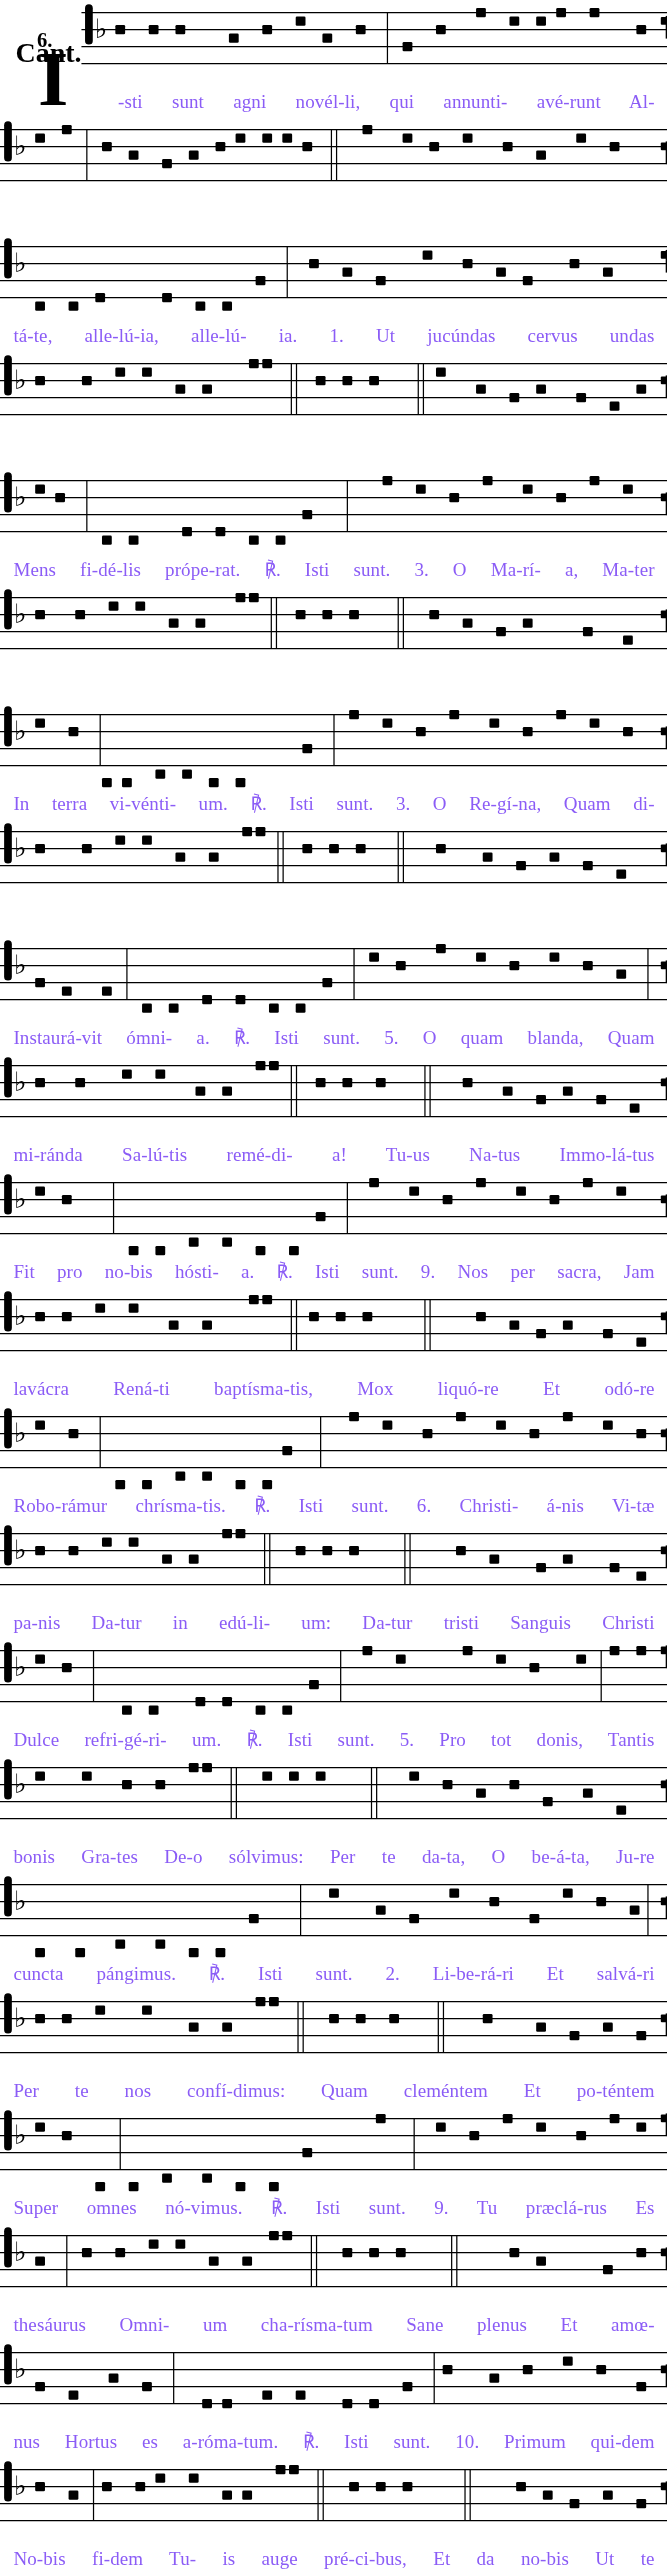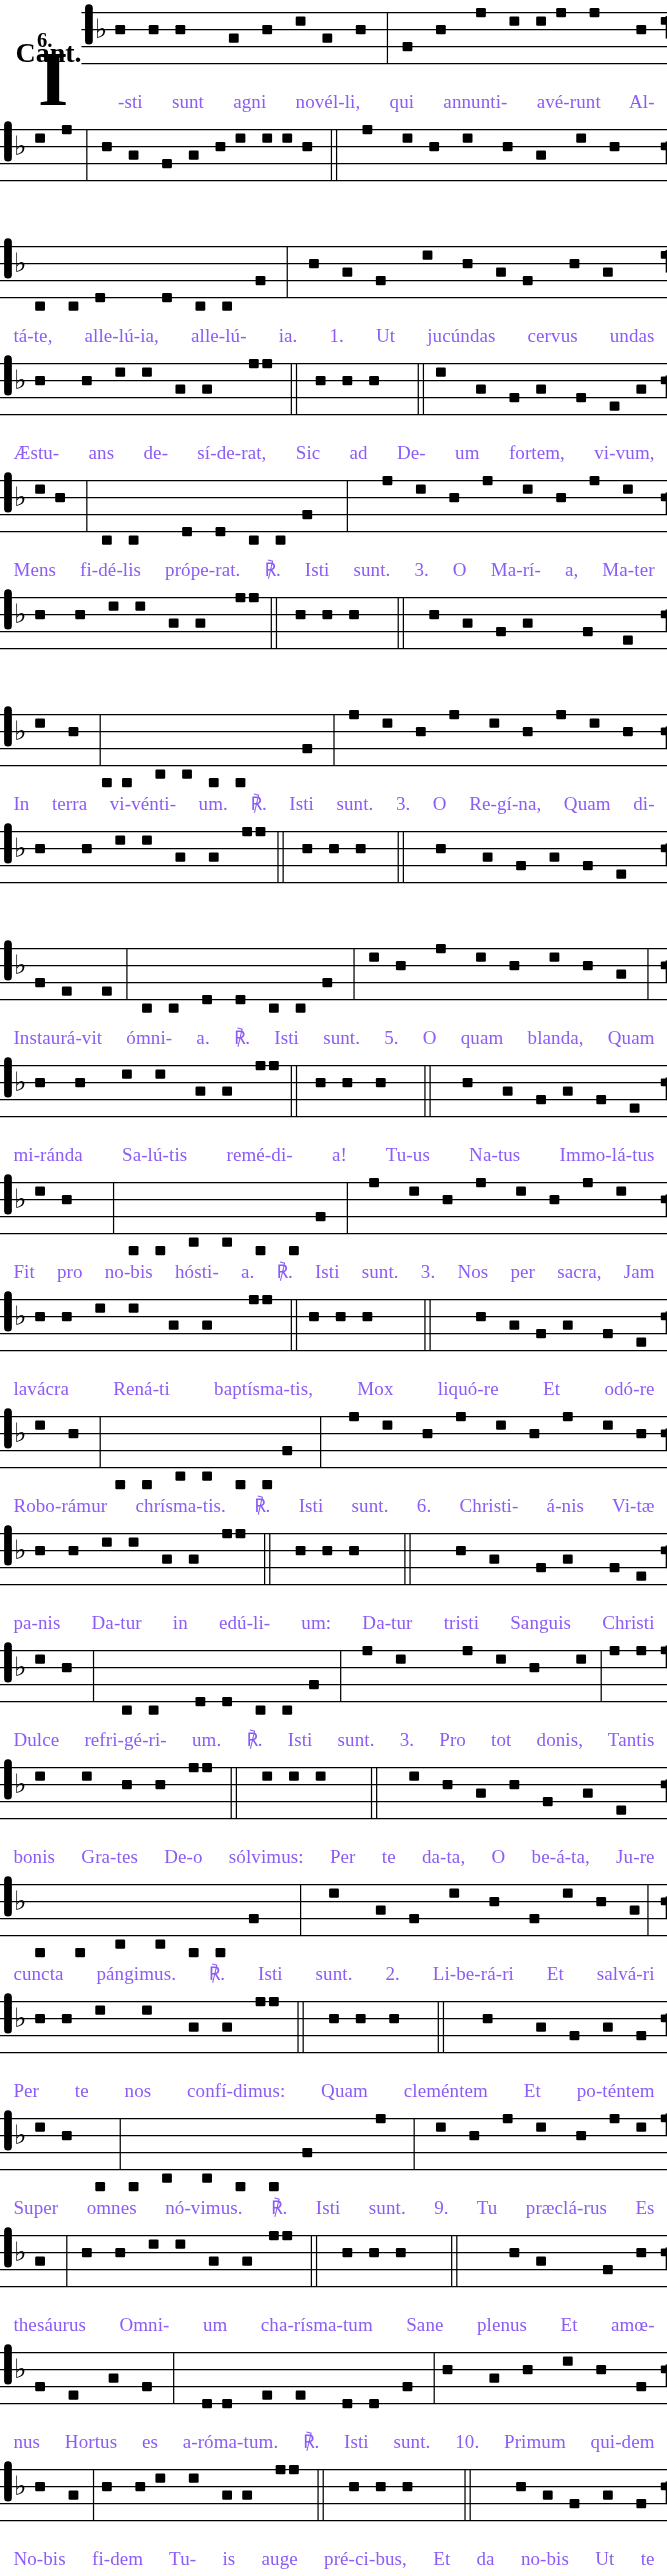--- a/index.html
+++ b/index.html
@@ -160,21 +160,20 @@
         <rect x="1234.66" y="64.5" width="19" height="18" rx="2.5" fill="#000"></rect>
         <line x1="565.24" y1="24" x2="565.24" y2="123" stroke="#000" stroke-width="2.4"></line>
         <line x1="575.24" y1="24" x2="575.24" y2="123" stroke="#000" stroke-width="2.4"></line>
         <line x1="811.48" y1="24" x2="811.48" y2="123" stroke="#000" stroke-width="2.4"></line>
         <line x1="821.48" y1="24" x2="821.48" y2="123" stroke="#000" stroke-width="2.4"></line>
         <g>
           <rect x="1282" y="49" width="13" height="15" rx="2" fill="#000"></rect>
           <line x1="1293.5" y1="47" x2="1293.5" y2="91" stroke="#000" stroke-width="4"></line>
         </g>
       </svg>
-      <div class="lyric">Æstu- ans de- sí-de-rat, Sic ad De- um fortem, vi-vum,</div>
     </section>
     <section class="system">
       <svg class="staff" viewBox="0 0 1296 170" width="668" height="88">
         <line x1="0" y1="24" x2="1296" y2="24" stroke="#000" stroke-width="2.2"></line>
         <line x1="0" y1="57" x2="1296" y2="57" stroke="#000" stroke-width="2.2"></line>
         <line x1="0" y1="90" x2="1296" y2="90" stroke="#000" stroke-width="2.2"></line>
         <line x1="0" y1="123" x2="1296" y2="123" stroke="#000" stroke-width="2.2"></line>
         <g>
           <rect x="8" y="8" width="15" height="78" rx="7.5" fill="#000"></rect>
           <text x="27" y="74" font-size="52" font-family="&quot;DejaVu Serif&quot;,&quot;Liberation Serif&quot;,serif" fill="#000">♭</text>
@@ -419,21 +418,21 @@
         <rect x="1066.18" y="48" width="19" height="18" rx="2.5" fill="#000"></rect>
         <rect x="1130.98" y="15" width="19" height="18" rx="2.5" fill="#000"></rect>
         <rect x="1195.78" y="31.5" width="19" height="18" rx="2.5" fill="#000"></rect>
         <line x1="220.32" y1="24" x2="220.32" y2="123" stroke="#000" stroke-width="2.4"></line>
         <line x1="673.92" y1="24" x2="673.92" y2="123" stroke="#000" stroke-width="2.4"></line>
         <g>
           <rect x="1282" y="49" width="13" height="15" rx="2" fill="#000"></rect>
           <line x1="1293.5" y1="47" x2="1293.5" y2="91" stroke="#000" stroke-width="4"></line>
         </g>
       </svg>
-      <div class="lyric">Fit pro no-bis hósti- a. ℟. Isti sunt. 3. Nos per sacra, Jam</div>
+      <div class="lyric">Fit pro no-bis hósti- a. ℟. Isti sunt. 9. Nos per sacra, Jam</div>
     </section>
     <section class="system">
       <svg class="staff" viewBox="0 0 1296 170" width="668" height="88">
         <line x1="0" y1="24" x2="1296" y2="24" stroke="#000" stroke-width="2.2"></line>
         <line x1="0" y1="57" x2="1296" y2="57" stroke="#000" stroke-width="2.2"></line>
         <line x1="0" y1="90" x2="1296" y2="90" stroke="#000" stroke-width="2.2"></line>
         <line x1="0" y1="123" x2="1296" y2="123" stroke="#000" stroke-width="2.2"></line>
         <g>
           <rect x="8" y="8" width="15" height="78" rx="7.5" fill="#000"></rect>
           <text x="27" y="74" font-size="52" font-family="&quot;DejaVu Serif&quot;,&quot;Liberation Serif&quot;,serif" fill="#000">♭</text>
@@ -569,21 +568,21 @@
         <rect x="1182.82" y="15" width="19" height="18" rx="2.5" fill="#000"></rect>
         <rect x="1234.66" y="15" width="19" height="18" rx="2.5" fill="#000"></rect>
         <line x1="181.44" y1="24" x2="181.44" y2="123" stroke="#000" stroke-width="2.4"></line>
         <line x1="660.96" y1="24" x2="660.96" y2="123" stroke="#000" stroke-width="2.4"></line>
         <line x1="1166.4" y1="24" x2="1166.4" y2="123" stroke="#000" stroke-width="2.4"></line>
         <g>
           <rect x="1282" y="16" width="13" height="15" rx="2" fill="#000"></rect>
           <line x1="1293.5" y1="14" x2="1293.5" y2="58" stroke="#000" stroke-width="4"></line>
         </g>
       </svg>
-      <div class="lyric">Dulce refri-gé-ri- um. ℟. Isti sunt. 3. Pro tot donis, Tantis</div>
+      <div class="lyric">Dulce refri-gé-ri- um. ℟. Isti sunt. 5. Pro tot donis, Tantis</div>
     </section>
     <section class="system">
       <svg class="staff" viewBox="0 0 1296 170" width="668" height="88">
         <line x1="0" y1="24" x2="1296" y2="24" stroke="#000" stroke-width="2.2"></line>
         <line x1="0" y1="57" x2="1296" y2="57" stroke="#000" stroke-width="2.2"></line>
         <line x1="0" y1="90" x2="1296" y2="90" stroke="#000" stroke-width="2.2"></line>
         <line x1="0" y1="123" x2="1296" y2="123" stroke="#000" stroke-width="2.2"></line>
         <g>
           <rect x="8" y="8" width="15" height="78" rx="7.5" fill="#000"></rect>
           <text x="27" y="74" font-size="52" font-family="&quot;DejaVu Serif&quot;,&quot;Liberation Serif&quot;,serif" fill="#000">♭</text>

